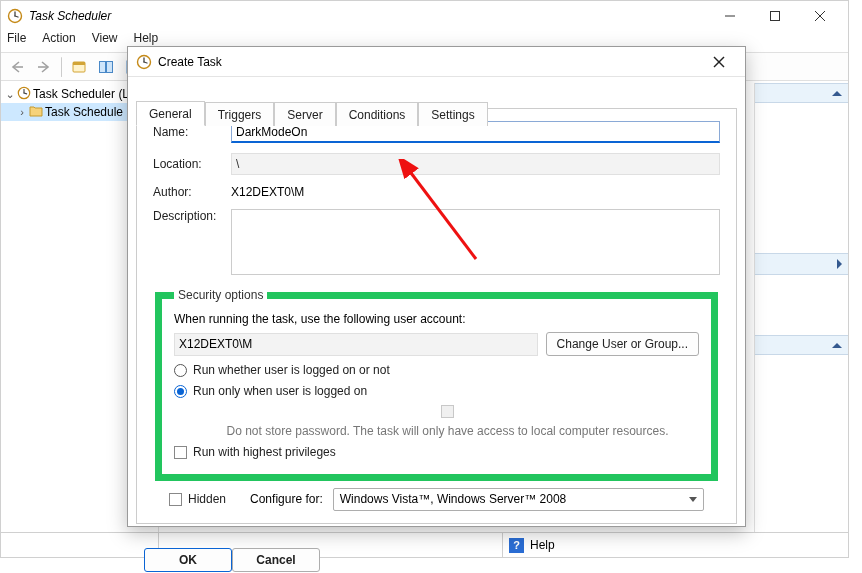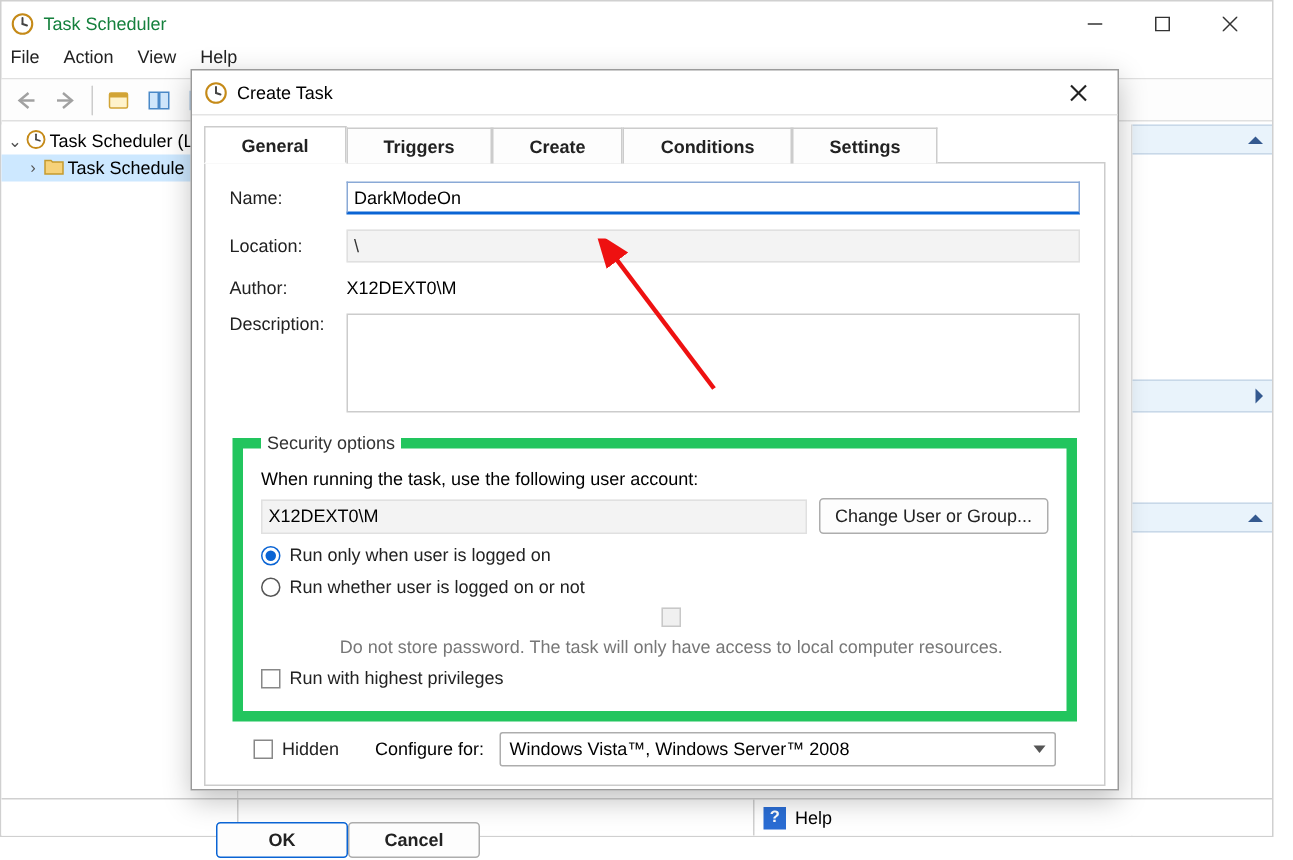--- a/index.html
+++ b/index.html
@@ -2,21 +2,21 @@
 <html><head>
 <meta charset="utf-8">
 <style>
   * { box-sizing: border-box; font-family: 'Segoe UI', Tahoma, sans-serif; font-size: 12px; }
   body { margin:0; padding:0; width:862px; height:573px; background:#fff; overflow:hidden; position:relative; }
 
   
   .main-window { width:849px; height:558px; border:1px solid #d0d0d0; background:#fff; position:relative; }
   .title-bar { height:30px; display:flex; align-items:center; padding:0 6px; }
   .title-bar .app-icon { width:16px; height:16px; margin-right:6px; display:flex; align-items:center; justify-content:center; }
-  .title-bar .title { flex:1; color:#15803d; }
+  .title-bar .title { flex:1; color:#000000;font-style:italic; }
   .win-btn { width:45px; height:28px; display:flex; align-items:center; justify-content:center; color:#555; }
   .menu-bar { height:22px; display:flex; padding:0 6px; gap:16px; color:#222; border-bottom:1px solid #e0e0e0; }
   .toolbar { height:28px; display:flex; align-items:center; padding:2px 4px; gap:3px; border-bottom:1px solid #e0e0e0; background:#fdfdfd; }
   .tbtn { width:24px; height:22px; display:flex; align-items:center; justify-content:center; border:1px solid transparent; border-radius:2px; }
   .tbtn svg { display:block; }
   .tbtn.disabled { opacity:.45; }
   .tbtn.sep { width:1px; height:20px; background:#ccc; border:none; margin:0 2px; }
 
   .body-area { position:absolute; top:82px; bottom:0; left:0; right:0; display:flex; }
   .tree-panel { width:158px; border-right:1px solid #e0e0e0; background:#fff; padding-top:2px; }
@@ -37,21 +37,21 @@
   .status-help { flex:1; display:flex; align-items:center; gap:6px; padding-left:6px; }
   .help-icon { width:15px; height:15px; background:#2a6dd4; color:#fff; font-weight:bold; display:flex; align-items:center; justify-content:center; font-size:11px; }
 
   
   .dialog { position:absolute; left:127px; top:46px; width:619px; height:481px; background:#fff; border:1px solid #9a9a9a; box-shadow:0 6px 18px rgba(0,0,0,.25); }
   .dialog .dlg-title-bar { height:30px; display:flex; align-items:center; padding:0 8px; border-bottom:1px solid #e4e4e4; }
   .dialog .dlg-title-bar .app-icon { width:16px; height:16px; margin-right:6px; }
   .dlg-close { margin-left:auto; width:36px; height:24px; display:flex; align-items:center; justify-content:center; font-size:14px; color:#333; }
 
   .tab-strip { display:flex; align-items:flex-end; padding:6px 8px 0 8px; gap:0; }
-  .tab { padding:5px 24px 4px; border:1px solid #ccc; border-bottom:none; background:#fdfdfd; position:relative; top:1px; color:#222;font-weight:bold; }
+  .tab { padding:5px 12px 4px; border:1px solid #ccc; border-bottom:none; background:#fdfdfd; position:relative; top:18px; color:#222; }
   .tab.active { background:#fff; border-bottom:1px solid #fff; z-index:2; }
   .tab-content { margin:0 8px 8px 8px; border:1px solid #ccc; padding:12px 16px 10px 16px; background:#fff; }
   .form-row { display:flex; align-items:center; margin-bottom:10px; }
   .form-row .lbl { width:78px; color:#222; }
   .form-row .fld { flex:1; }
   input.text-in { width:100%; height:22px; border:1px solid #8aa9d6; padding:2px 4px; outline:none; background:#fff; }
   input.text-in.focus { border-bottom:2px solid #0a64d4; }
   .readonly-fld { width:100%; height:22px; background:#f3f3f3; border:1px solid #e0e0e0; display:flex; align-items:center; padding:0 4px; color:#333; }
   textarea.desc { width:100%; height:66px; border:1px solid #ccc; resize:none; padding:4px; }
 
@@ -221,21 +221,21 @@
         <svg width="12" height="12">
           <line x1="1" y1="1" x2="11" y2="11" stroke="#222" stroke-width="1.4"></line>
           <line x1="11" y1="1" x2="1" y2="11" stroke="#222" stroke-width="1.4"></line>
         </svg>
       </div>
   </div>
 
   <div class="tab-strip">
     <div class="tab active">General</div>
     <div class="tab">Triggers</div>
-    <div class="tab">Create</div>
+    <div class="tab">Server</div>
     <div class="tab">Conditions</div>
     <div class="tab">Settings</div>
   </div>
 
   <div class="tab-content">
     <div class="form-row">
       <span class="lbl">Name:</span>
       <div class="fld"><input class="text-in focus" value="DarkModeOn" style=""></div>
     </div>
     <div class="form-row">
@@ -254,26 +254,26 @@
     </div>
 
     <fieldset class="sec">
       <legend>Security options</legend>
       <div>When running the task, use the following user account:</div>
       <div class="sec-row">
         <div class="acct-fld">X12DEXT0\M</div>
         <div class="btn">Change User or Group...</div>
       </div>
       <div class="radio-row">
+        <span class="radio"></span>
+        <span>Run whether user is logged on or not</span>
+      </div>
+      <div class="radio-row">
         <span class="radio checked"></span>
         <span>Run only when user is logged on</span>
-      </div>
-      <div class="radio-row">
-        <span class="radio"></span>
-        <span>Run whether user is logged on or not</span>
       </div>
       <div class="check-row indent">
         <span class="check disabled"></span>
         <span>Do not store password.  The task will only have access to local computer resources.</span>
       </div>
       <div class="check-row">
         <span class="check"></span>
         <span>Run with highest privileges</span>
       </div>
     </fieldset>

